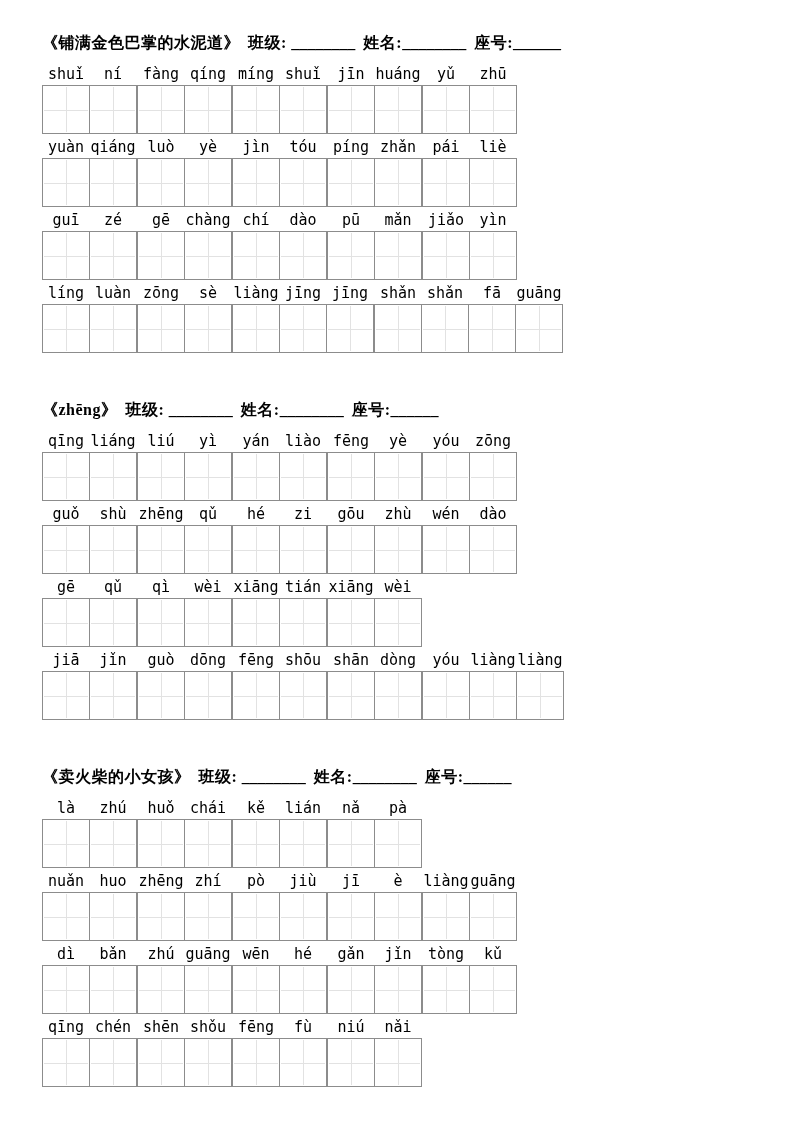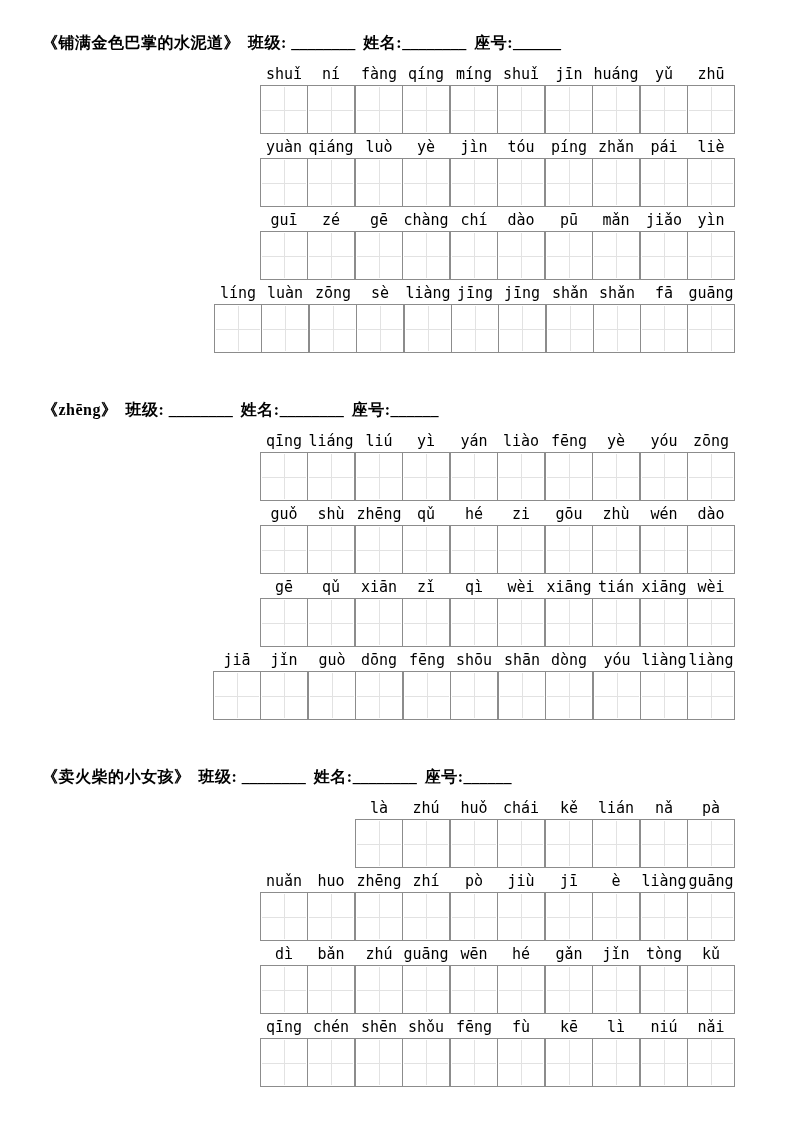--- a/index.html
+++ b/index.html
@@ -9,21 +9,21 @@
   }
   .worksheet { padding:30px 58px 0 42px; }
   .section { margin-bottom:44px; }
   .heading {
     font-weight:bold; font-size:16px; line-height:26px;
     margin-bottom:9px; white-space:nowrap; letter-spacing:0.5px;
   }
   .heading .field-label { margin-left:8px; }
   .heading .blank { font-weight:bold; letter-spacing:0; }
   .word-row {
-    display:flex; justify-content:flex-end;
+    display:flex; justify-content:flex-start;
     margin-bottom:4px; align-items:flex-end;
   }
   .word-group { display:flex; flex-direction:column; }
   .pinyin-line { display:flex; justify-content:center; margin-bottom:1px; }
   .syll {
     width:47px; text-align:center;
     font-family:"DejaVu Sans Mono", monospace;
     font-size:15px; line-height:19px; white-space:nowrap;
   }
   .box-line { display:flex; }
@@ -365,30 +365,20 @@
             <span class="syll">gē</span>
             <span class="syll">qǔ</span>
           </div>
           <div class="box-line">
             <div class="cell"></div>
             <div class="cell"></div>
           </div>
         </div>
         <div class="word-group">
           <div class="pinyin-line">
-            <span class="syll">xiān</span>
-            <span class="syll">zǐ</span>
-          </div>
-          <div class="box-line">
-            <div class="cell"></div>
-            <div class="cell"></div>
-          </div>
-        </div>
-        <div class="word-group">
-          <div class="pinyin-line">
             <span class="syll">qì</span>
             <span class="syll">wèi</span>
           </div>
           <div class="box-line">
             <div class="cell"></div>
             <div class="cell"></div>
           </div>
         </div>
         <div class="word-group">
           <div class="pinyin-line">
@@ -632,30 +622,20 @@
           </div>
           <div class="box-line">
             <div class="cell"></div>
             <div class="cell"></div>
           </div>
         </div>
         <div class="word-group">
           <div class="pinyin-line">
             <span class="syll">fēng</span>
             <span class="syll">fù</span>
-          </div>
-          <div class="box-line">
-            <div class="cell"></div>
-            <div class="cell"></div>
-          </div>
-        </div>
-        <div class="word-group">
-          <div class="pinyin-line">
-            <span class="syll">kē</span>
-            <span class="syll">lì</span>
           </div>
           <div class="box-line">
             <div class="cell"></div>
             <div class="cell"></div>
           </div>
         </div>
         <div class="word-group">
           <div class="pinyin-line">
             <span class="syll">niú</span>
             <span class="syll">nǎi</span>

